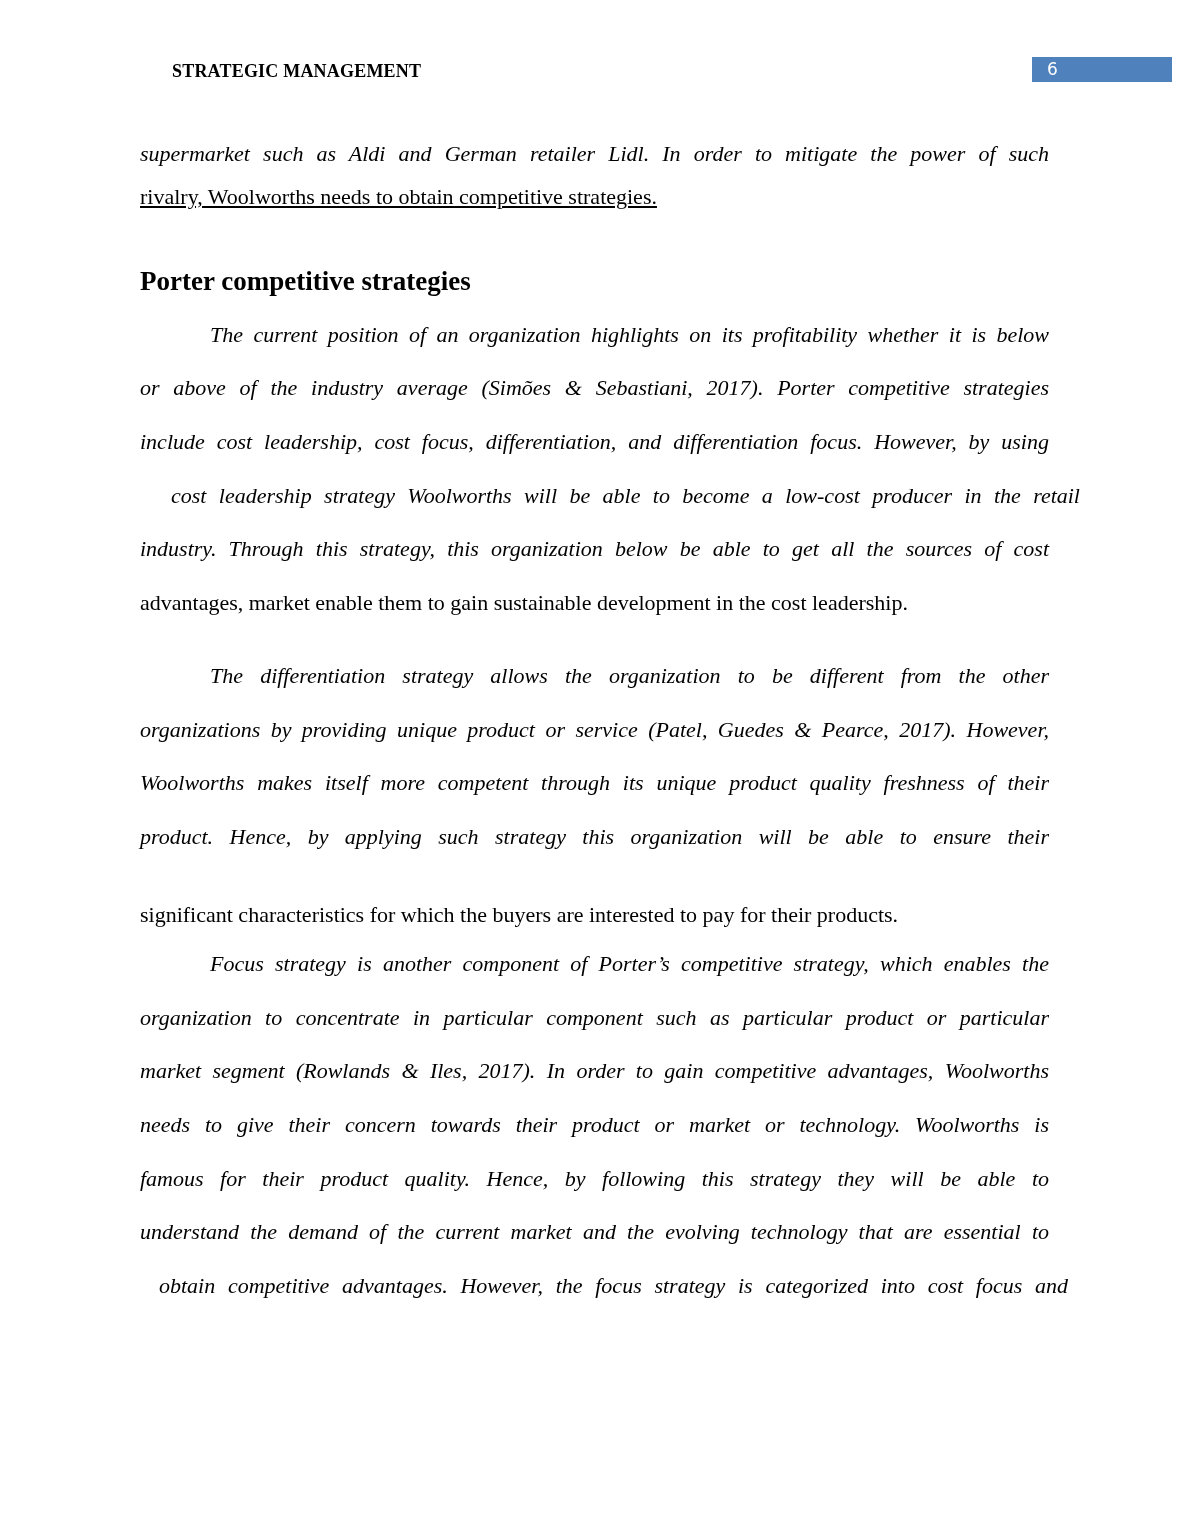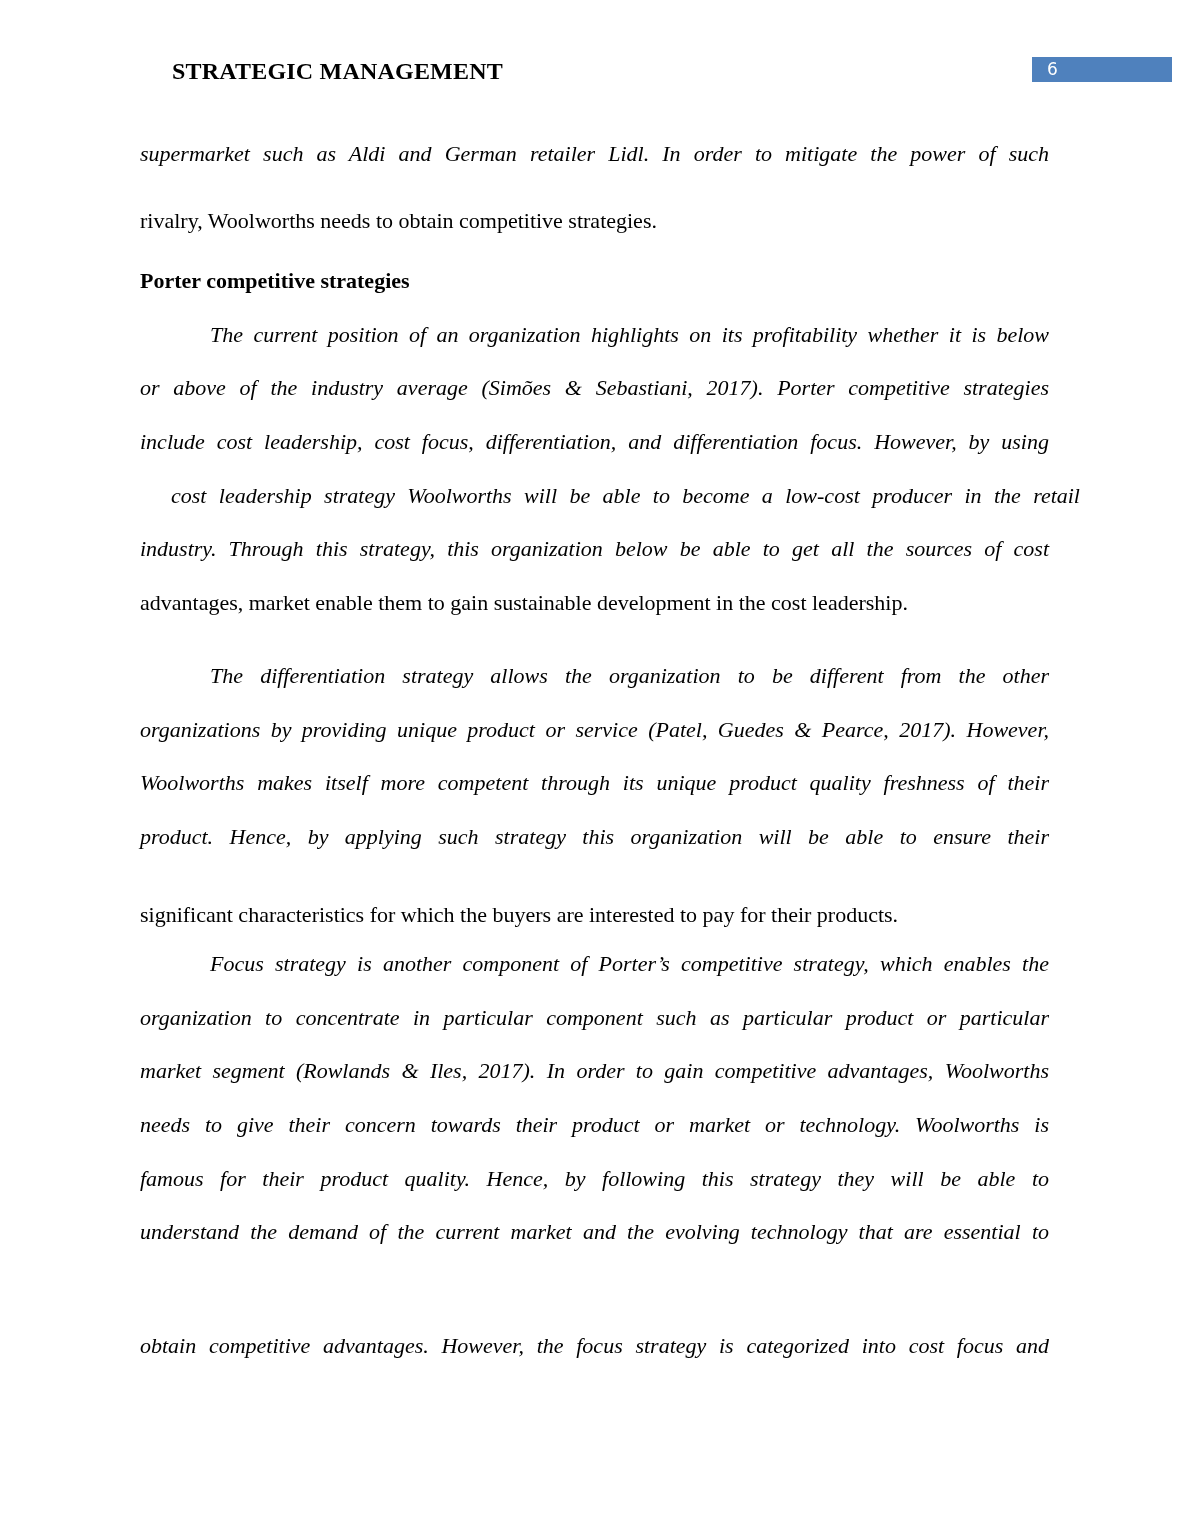--- a/index.html
+++ b/index.html
@@ -1,44 +1,44 @@
 <!DOCTYPE html>
 <html><head>
 <meta charset="utf-8">
 <style>
   html, body { margin: 0; padding: 0; background: #ffffff; }
   body { width: 1190px; height: 1540px; position: relative; overflow: hidden;
          font-family: "Liberation Serif", "DejaVu Serif", serif; color: #000; }
-  .header-title { position: absolute; left: 172px; top: 57px; font-size: 24px; font-weight: bold;
+  .header-title { position: absolute; left: 172px; top: 57px; font-size: 18px; font-weight: bold;
                   letter-spacing: 0.2px; line-height: 28px; }
   .page-num-box { position: absolute; left: 1032px; top: 57px; width: 140px; height: 25px;
                   background: #4f81bd; }
   .page-num { position: absolute; left: 15px; top: 1px; font-family: "DejaVu Sans", sans-serif;
               font-size: 17px; color: #ffffff; line-height: 22px; }
   .body-text { position: absolute; left: 140px; width: 909px; font-size: 22px; }
   .line { position: absolute; left: 0; width: 909px; height: 30px; line-height: 30px;
           white-space: nowrap; }
   .line.j { text-align: justify; text-align-last: justify; white-space: normal; font-style: italic; }
   .line.indent { left: 70px; width: 839px; }
-  .heading { position: absolute; left: 0; font-weight: bold; font-size: 22px; line-height: 30px; white-space: nowrap; }
+  .heading { position: absolute; left: 0; font-weight: bold; font-size: 27px; line-height: 30px; white-space: nowrap; }
 </style>
 </head>
 <body>
 
 <div>
   <div class="header-title">STRATEGIC MANAGEMENT</div>
   <div class="page-num-box" style="background: rgb(79, 129, 189);">
     <span class="page-num">6</span>
   </div>
 </div>
 
 <div class="body-text" style="top:0;">
 
   <div class="line j" style="top:139px;">supermarket such as Aldi and German retailer Lidl. In order to mitigate the power of such</div>
-  <div class="line" style="top:206px;">rivalry, Woolworths needs to obtain competitive strategies.</div>
+  <div class="line" style="top:182px;text-decoration:underline;">rivalry, Woolworths needs to obtain competitive strategies.</div>
 
   <div class="heading" style="top:266px;">Porter competitive strategies</div>
 
   <div>
     <div class="line j indent" style="top:320px;">The current position of an organization highlights on its profitability whether it is below</div>
     <div class="line j" style="top:373px;">or above of the industry average (Simões &amp; Sebastiani, 2017). Porter competitive strategies</div>
     <div class="line j" style="top:427px;">include cost leadership, cost focus, differentiation, and differentiation focus. However, by using</div>
     <div class="line j" style="top:481px;margin-left:31px;">cost leadership strategy Woolworths will be able to become a low-cost producer in the retail</div>
     <div class="line j" style="top:534px;">industry. Through this strategy, this organization below be able to get all the sources of cost</div>
     <div class="line" style="top:588px;">advantages, market enable them to gain sustainable development in the cost leadership.</div>
@@ -52,15 +52,15 @@
     <div class="line" style="top:900px;">significant characteristics for which the buyers are interested to pay for their products.</div>
   </div>
 
   <div>
     <div class="line j indent" style="top:949px;">Focus strategy is another component of Porter’s competitive strategy, which enables the</div>
     <div class="line j" style="top:1003px;">organization to concentrate in particular component such as particular product or particular</div>
     <div class="line j" style="top:1056px;">market segment (Rowlands &amp; Iles, 2017). In order to gain competitive advantages, Woolworths</div>
     <div class="line j" style="top:1110px;">needs to give their concern towards their product or market or technology. Woolworths is</div>
     <div class="line j" style="top:1164px;">famous for their product quality. Hence, by following this strategy they will be able to</div>
     <div class="line j" style="top:1217px;">understand the demand of the current market and the evolving technology that are essential to</div>
-    <div class="line j" style="top:1331px;">obtain competitive advantages. However, the focus strategy is categorized into cost focus and</div>
+    <div class="line j" style="top:1271px;margin-left:19px;">obtain competitive advantages. However, the focus strategy is categorized into cost focus and</div>
   </div>
 </div>
 
 </body></html>

